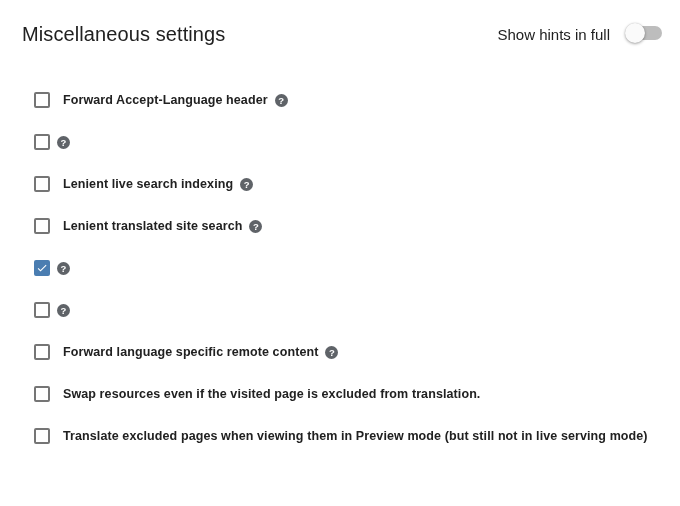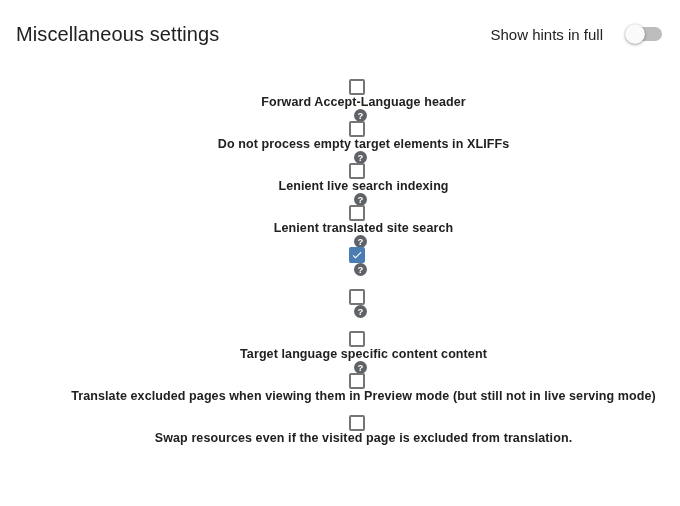--- a/index.html
+++ b/index.html
@@ -23,25 +23,25 @@
     align-items: center;
     padding: 20px 14px 0 16px;
     height: 28px;
   }
   .page-title {
     font-size: 20px;
     font-weight: 400;
     color: #212121;
     letter-spacing: 0.1px;
     white-space: nowrap;
+    margin-left: 6px;
   }
   .hints-toggle-group {
     display: flex;
-    align-items: center;
-    gap: 25px;
+    gap: 18px;
   }
   .hints-label {
     font-size: 15px;
     color: #212121;
     white-space: nowrap;
   }
   .switch {
     position: relative;
     width: 34px;
     height: 14px;
@@ -62,21 +62,20 @@
   }
   
   .rows {
     margin-top: 31px;
     padding-left: 34px;
   }
   .row {
     display: flex;
     align-items: center;
     height: 42px;
-    flex-direction: column;
   }
   .cb {
     flex: 0 0 auto;
     width: 16px;
     height: 16px;
     box-sizing: border-box;
     border: 2px solid #757575;
     border-radius: 2px;
     background: #ffffff;
     cursor: pointer;
@@ -136,21 +135,20 @@
         
       </span>
       <span class="lbl">Forward Accept-Language header</span>
       <span class="help">?</span>
     </div>
 
     <div class="row">
       <span class="cb">
         
       </span>
-      <span class="lbl">Do not process empty target elements in XLIFFs</span>
       <span class="help">?</span>
     </div>
 
     <div class="row">
       <span class="cb">
         
       </span>
       <span class="lbl">Lenient live search indexing</span>
       <span class="help">?</span>
     </div>
@@ -176,34 +174,34 @@
       <span class="cb">
         
       </span>
       <span class="help">?</span>
     </div>
 
     <div class="row">
       <span class="cb">
         
       </span>
-      <span class="lbl">Target language specific content content</span>
-      <span class="help">?</span>
+      <span class="lbl">Forward language specific remote content</span>
+      <span class="help">?</span>
+    </div>
+
+    <div class="row">
+      <span class="cb">
+        
+      </span>
+      <span class="lbl">Swap resources even if the visited page is excluded from translation.</span>
+
     </div>
 
     <div class="row">
       <span class="cb">
         
       </span>
       <span class="lbl">Translate excluded pages when viewing them in Preview mode (but still not in live serving mode)</span>
 
     </div>
-
-    <div class="row">
-      <span class="cb">
-        
-      </span>
-      <span class="lbl">Swap resources even if the visited page is excluded from translation.</span>
-
-    </div>
   </div>
 
 </div>
 
 </body></html>

